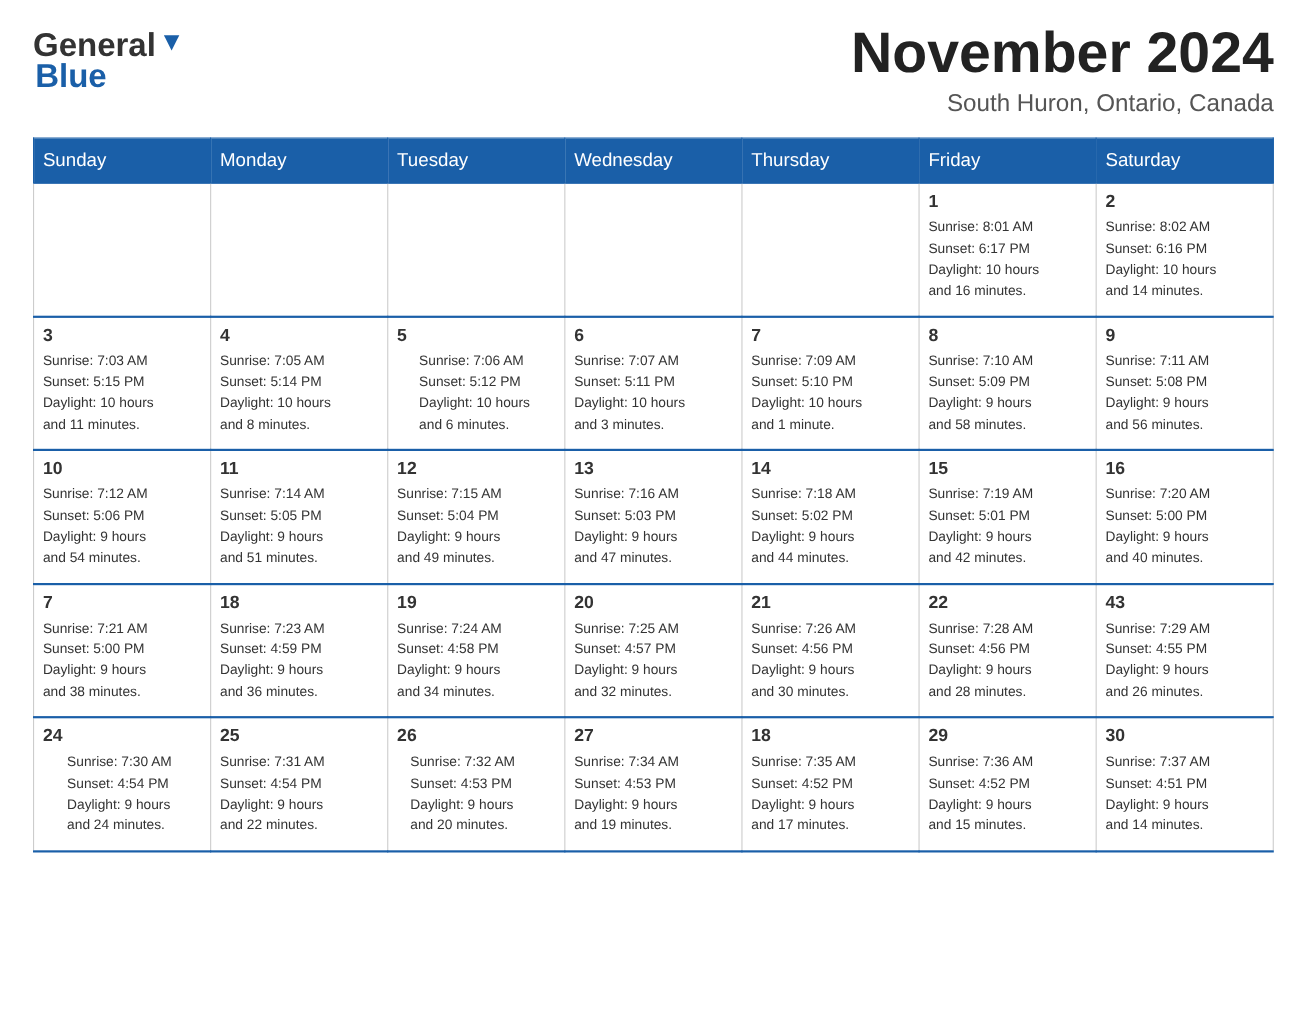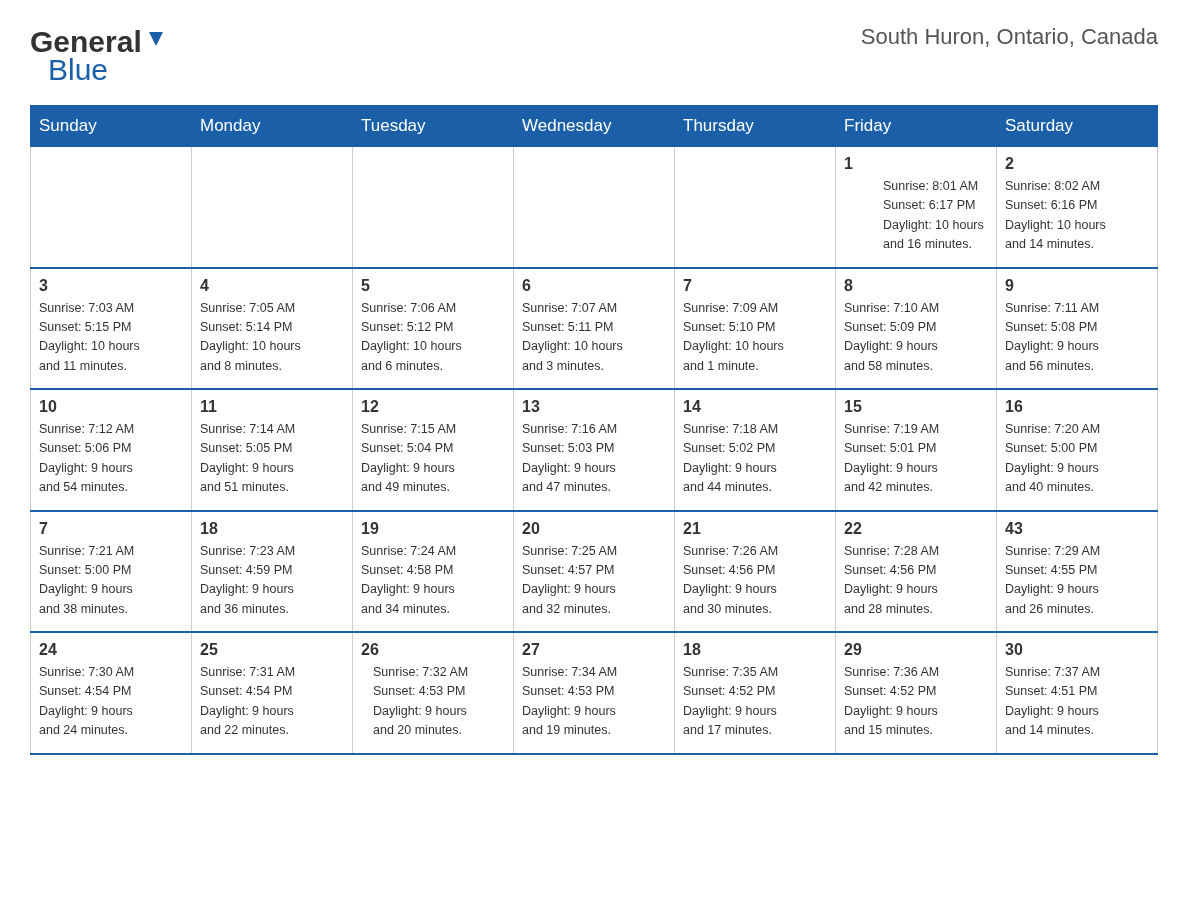--- a/index.html
+++ b/index.html
@@ -92,42 +92,43 @@
       font-weight: bold;
       color: #333;
     }
     .logo-arrow {
       display: inline-block;
       margin-left: 3px;
       margin-bottom: 2px;
     }
     .logo-bottom-row {
       font-size: 30px;
-      font-weight: normal;
+      font-weight: bold;
       color: #1a5fa8;
       margin-top: -6px;
-      margin-left: 18px;
+      margin-left: 2px;
     }
   </style>
 </head>
 <body>
 
 <div class="header-section">
   <div class="logo-wrapper">
     <div class="logo-top-row">
       <span class="logo-general">General</span>
       <span class="logo-arrow">
         <svg width="22" height="22" viewBox="0 0 22 22">
           <polygon points="4,4 18,4 11,18" fill="#1a5fa8"></polygon>
         </svg>
       </span>
     </div>
     <div class="logo-bottom-row">Blue</div>
   </div>
   <div class="title-area">
+    <div class="calendar-title">November 2024</div>
     <div class="calendar-subtitle">South Huron, Ontario, Canada</div>
   </div>
 </div>
 
 <table class="calendar-table">
   <thead>
     <tr>
     <th>Sunday</th>
         <th>Monday</th>
         <th>Tuesday</th>
@@ -139,21 +140,21 @@
   </thead>
   <tbody id="calendar-body">
   <tr>
         <td class="empty-cell"></td>
         <td class="empty-cell"></td>
         <td class="empty-cell"></td>
         <td class="empty-cell"></td>
         <td class="empty-cell"></td>
         <td>
           <span class="day-number">1</span>
-          <div class="day-info" style="white-space: pre-line; margin-left: 39px;">Sunrise: 8:01 AM
+          <div class="day-info" style="white-space: pre-line;">Sunrise: 8:01 AM
 Sunset: 6:17 PM
 Daylight: 10 hours
 and 16 minutes.</div>
         </td>
         <td>
           <span class="day-number">2</span>
           <div class="day-info" style="white-space: pre-line;">Sunrise: 8:02 AM
 Sunset: 6:16 PM
 Daylight: 10 hours
 and 14 minutes.</div>
@@ -169,21 +170,21 @@
         </td>
         <td>
           <span class="day-number">4</span>
           <div class="day-info" style="white-space: pre-line;">Sunrise: 7:05 AM
 Sunset: 5:14 PM
 Daylight: 10 hours
 and 8 minutes.</div>
         </td>
         <td>
           <span class="day-number">5</span>
-          <div class="day-info" style="white-space: pre-line;">Sunrise: 7:06 AM
+          <div class="day-info" style="white-space: pre-line; margin-left: 20px;">Sunrise: 7:06 AM
 Sunset: 5:12 PM
 Daylight: 10 hours
 and 6 minutes.</div>
         </td>
         <td>
           <span class="day-number">6</span>
           <div class="day-info" style="white-space: pre-line;">Sunrise: 7:07 AM
 Sunset: 5:11 PM
 Daylight: 10 hours
 and 3 minutes.</div>
@@ -308,21 +309,21 @@
           <span class="day-number">43</span>
           <div class="day-info" style="white-space: pre-line;">Sunrise: 7:29 AM
 Sunset: 4:55 PM
 Daylight: 9 hours
 and 26 minutes.</div>
         </td>
       </tr>
       <tr>
         <td>
           <span class="day-number">24</span>
-          <div class="day-info" style="white-space: pre-line;">Sunrise: 7:30 AM
+          <div class="day-info" style="white-space: pre-line; margin-left: 22px;">Sunrise: 7:30 AM
 Sunset: 4:54 PM
 Daylight: 9 hours
 and 24 minutes.</div>
         </td>
         <td>
           <span class="day-number">25</span>
           <div class="day-info" style="white-space: pre-line;">Sunrise: 7:31 AM
 Sunset: 4:54 PM
 Daylight: 9 hours
 and 22 minutes.</div>

